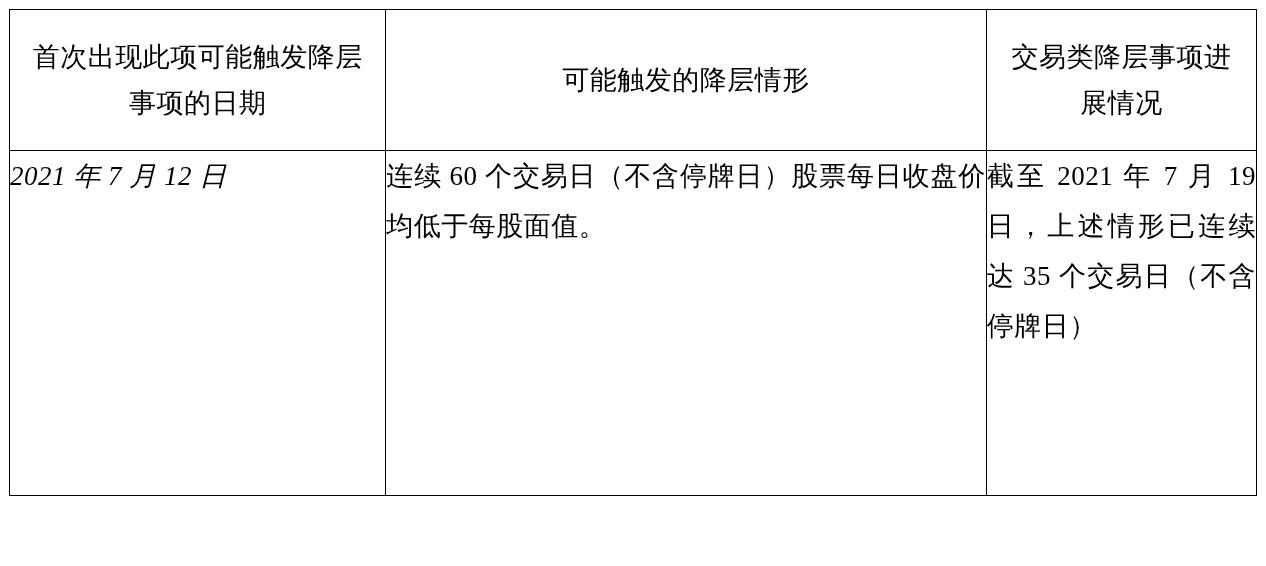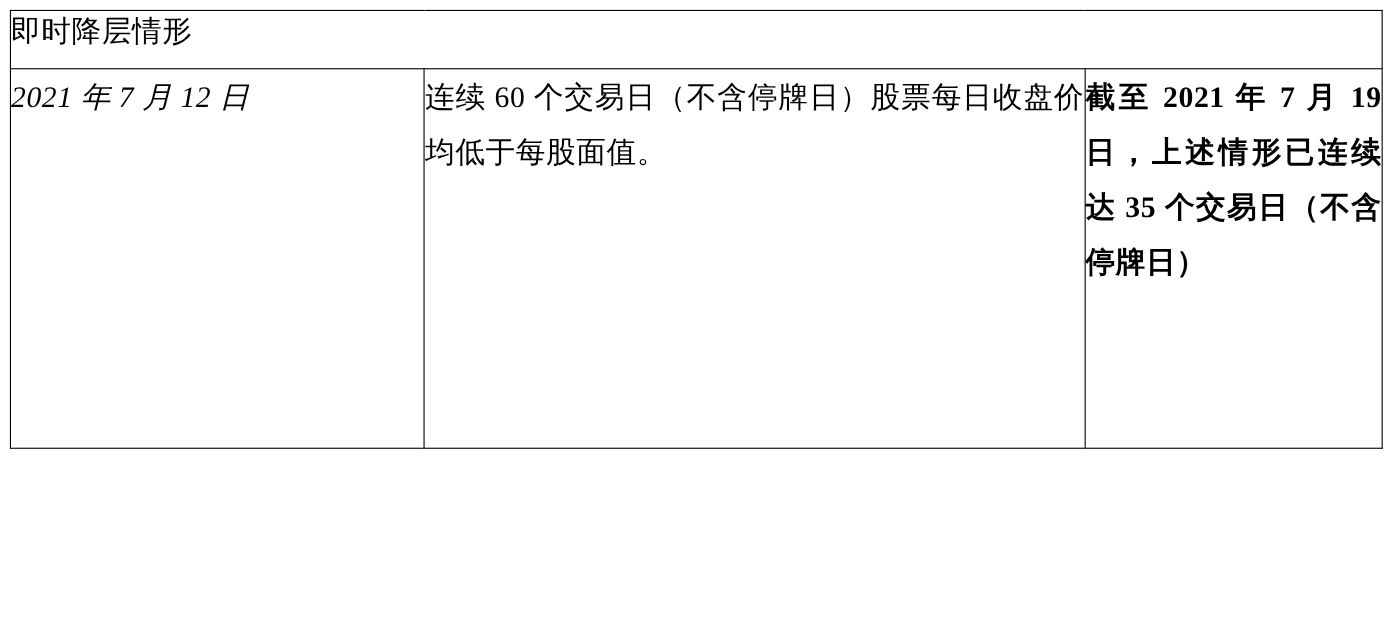--- a/index.html
+++ b/index.html
@@ -74,36 +74,43 @@
     padding: 12px 18px 0 18px;
     text-align: justify;
     text-justify: inter-ideograph;
     text-align-last: left;
   }
   .cell-progress {
     padding: 12px 14px 0 14px;
     text-align: justify;
     text-justify: inter-ideograph;
     text-align-last: left;
-    font-weight: bold;
   }
 </style>
 </head>
 <body>
 
 <div class="page">
   <table class="doc-table">
     <colgroup>
       <col class="head-col-1">
       <col class="head-col-2">
       <col class="head-col-3">
     </colgroup>
     <tbody>
-      <tr>
-        <td class="title-cell" colspan="3">即时降层情形</td>
+      <tr class="head-row">
+        <td>
+          <div class="head-inner">首次出现此项可能触发降层事项的日期</div>
+        </td>
+        <td>
+          <div class="head-inner">可能触发的降层情形</div>
+        </td>
+        <td>
+          <div class="head-inner">交易类降层事项进展情况</div>
+        </td>
       </tr>
       <tr class="body-row">
         <td class="cell-date">2021 年 7 月 12 日</td>
         <td class="cell-reason">连续 60 个交易日（不含停牌日）股票每日收盘价均低于每股面值。</td>
         <td class="cell-progress">截至 2021 年 7 月 19 日，上述情形已连续达 35 个交易日（不含停牌日）</td>
       </tr>
     </tbody>
   </table>
 </div>
 

